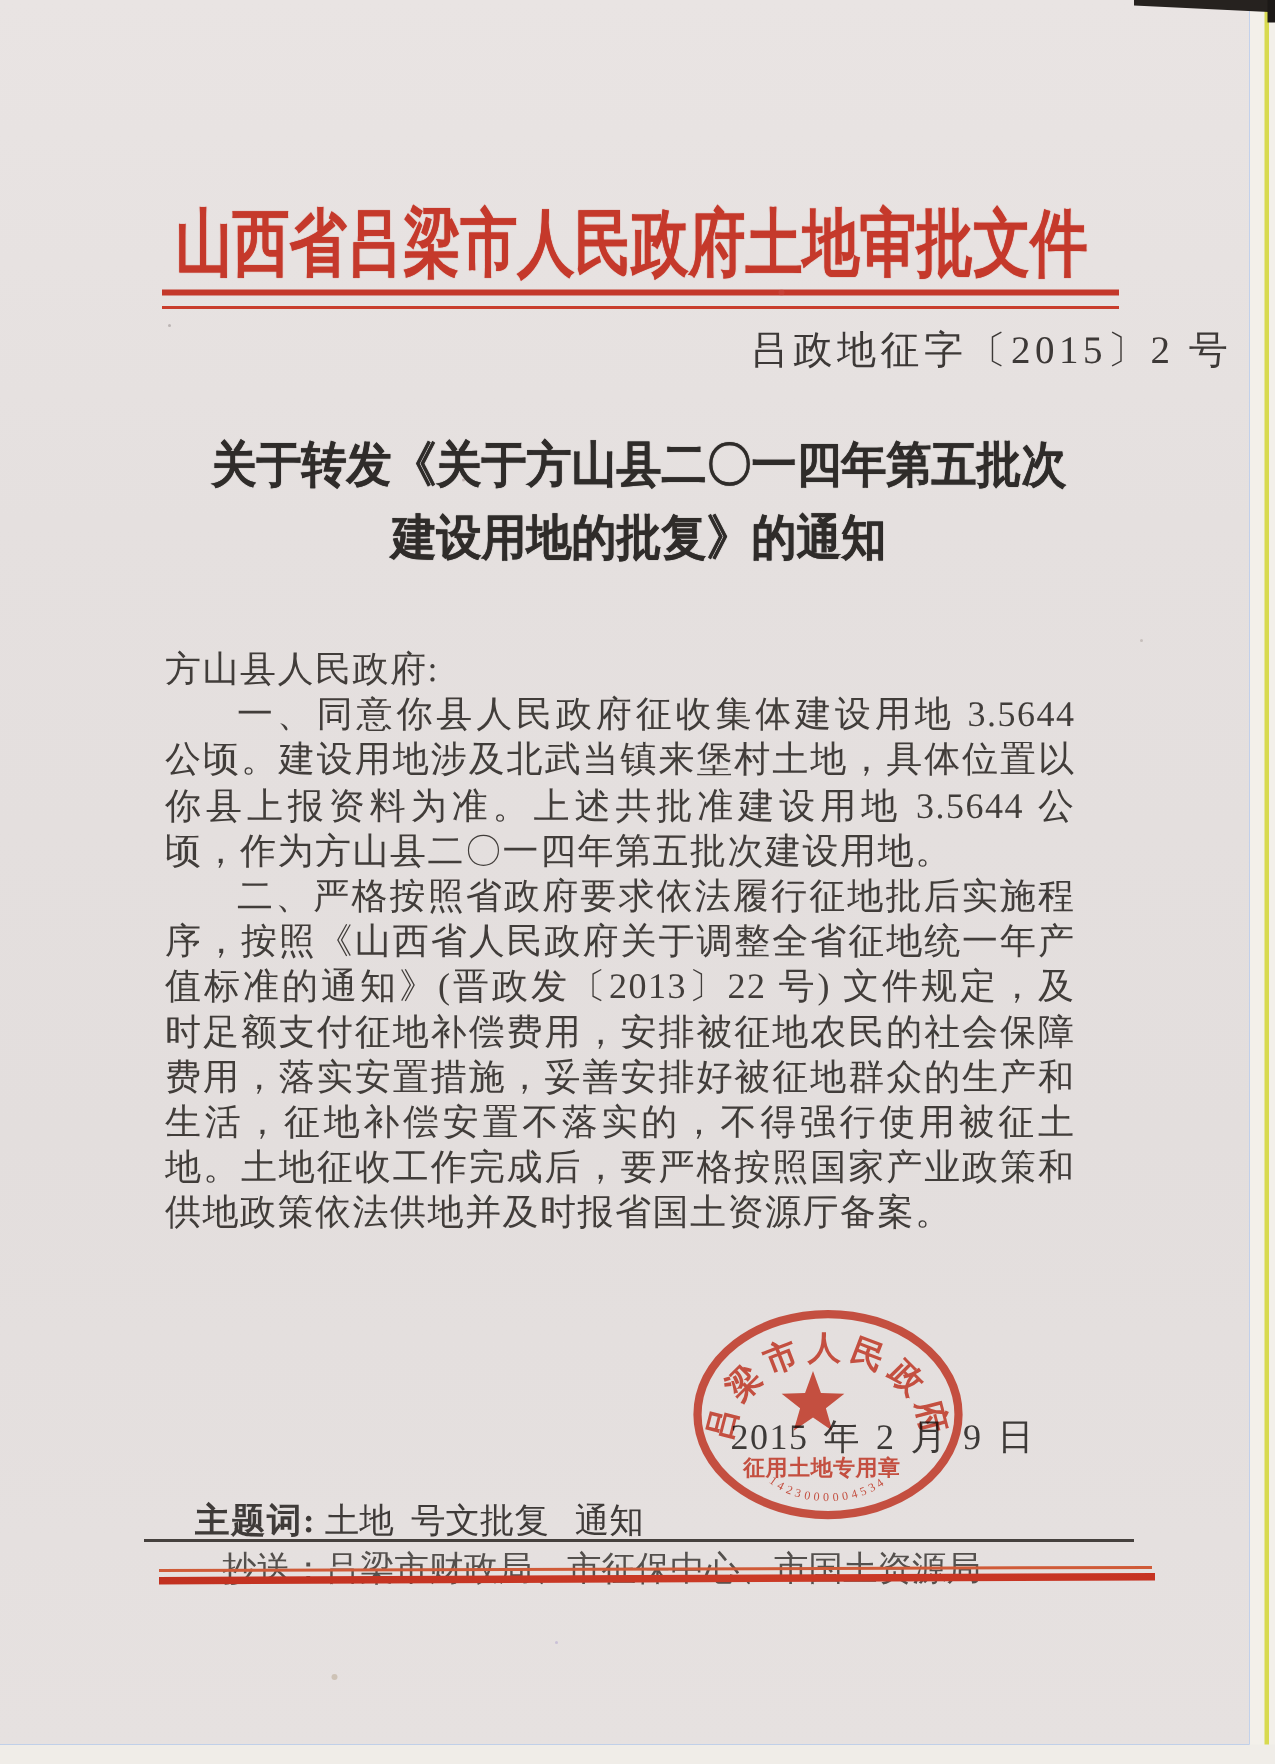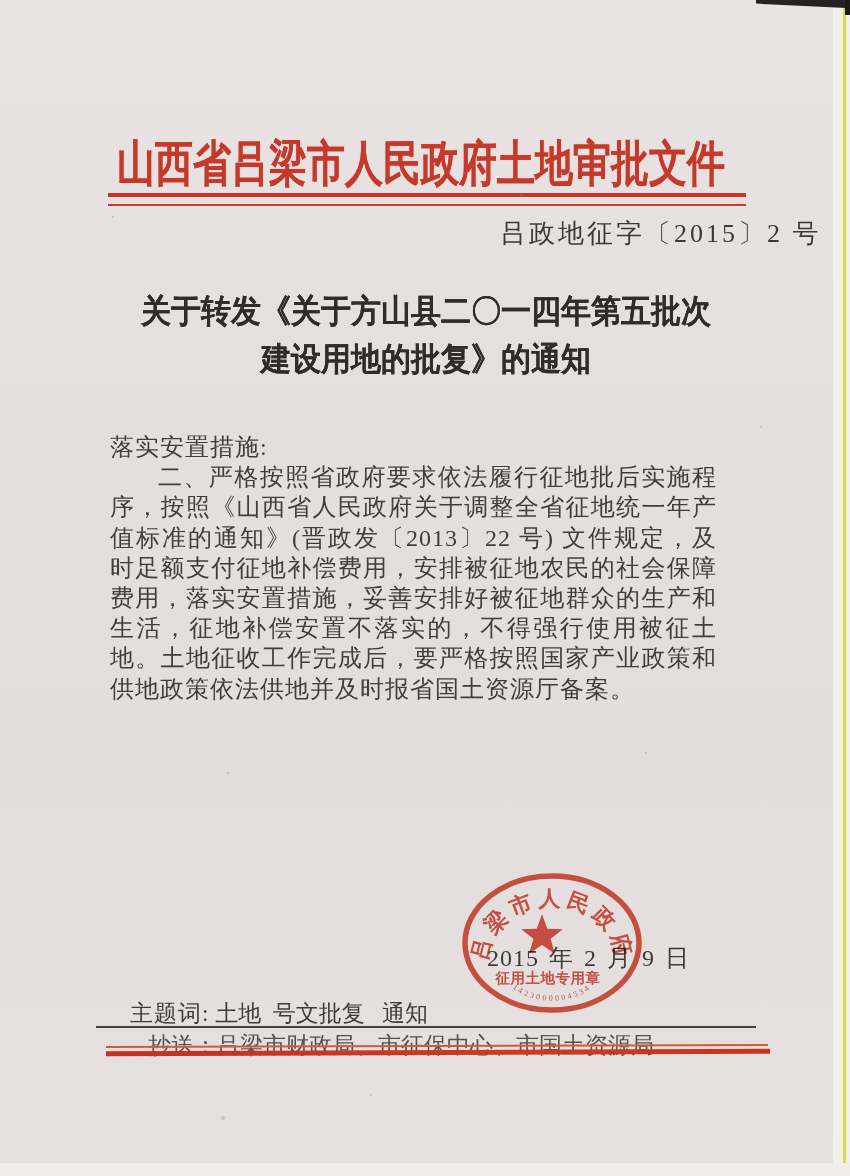--- a/index.html
+++ b/index.html
@@ -48,21 +48,21 @@
     color:#3d3a38;white-space:pre;z-index:2;
   }
   .seal{
     left:455px;top:866px;width:200px;height:155px;z-index:3;
     mix-blend-mode:multiply;opacity:.95;
   }
   
   .subject-row{
     left:130px;top:998px;font-size:23px;color:#3f3b39;white-space:pre;z-index:1;
   }
-  .subject-row .lbl{font-weight:normal;letter-spacing:1px;}
+  .subject-row .lbl{font-weight:bold;letter-spacing:1px;}
   .footer-divider{
     left:96px;top:1026px;width:660px;height:2px;background:#46413e;
   }
   .cc-row{
     left:148px;top:1030px;font-size:23px;color:#54504d;white-space:pre;z-index:1;
   }
   .red-line-thin{
     left:106px;top:1045px;width:662px;height:2px;background:#d05b38;
     transform:rotate(-.18deg);z-index:4;
   }
@@ -106,21 +106,22 @@
     <div class="abs header-divider"></div>
 
     <div class="abs doc-number">吕政地征字〔2015〕2 号</div>
 
     <div class="abs doc-title">
       <div>关于转发《关于方山县二〇一四年第五批次</div>
       <div>建设用地的批复》的通知</div>
     </div>
 
     <div class="abs body-block">
-      <p class="salutation">落实安置措施:</p>
+      <p class="salutation">方山县人民政府:</p>
+      <p>一、同意你县人民政府征收集体建设用地 3.5644 公顷。建设用地涉及北武当镇来堡村土地，具体位置以你县上报资料为准。上述共批准建设用地 3.5644 公顷，作为方山县二〇一四年第五批次建设用地。</p>
       <p>二、严格按照省政府要求依法履行征地批后实施程序，按照《山西省人民政府关于调整全省征地统一年产值标准的通知》(晋政发〔2013〕22 号) 文件规定，及时足额支付征地补偿费用，安排被征地农民的社会保障费用，落实安置措施，妥善安排好被征地群众的生产和生活，征地补偿安置不落实的，不得强行使用被征土地。土地征收工作完成后，要严格按照国家产业政策和供地政策依法供地并及时报省国土资源厅备案。</p>
     </div>
 
     <div class="abs issue-date">2015 年 2 月 9 日</div>
 
     <svg class="abs seal" viewBox="0 0 200 155" xmlns="http://www.w3.org/2000/svg">
       <defs>
         <path id="arcTop" d="M 33 94 A 64 54 0 0 1 161 94" fill="none"></path>
         <path id="arcBottom" d="M 53 118 A 52 36 0 0 0 141 118" fill="none"></path>
       </defs>

